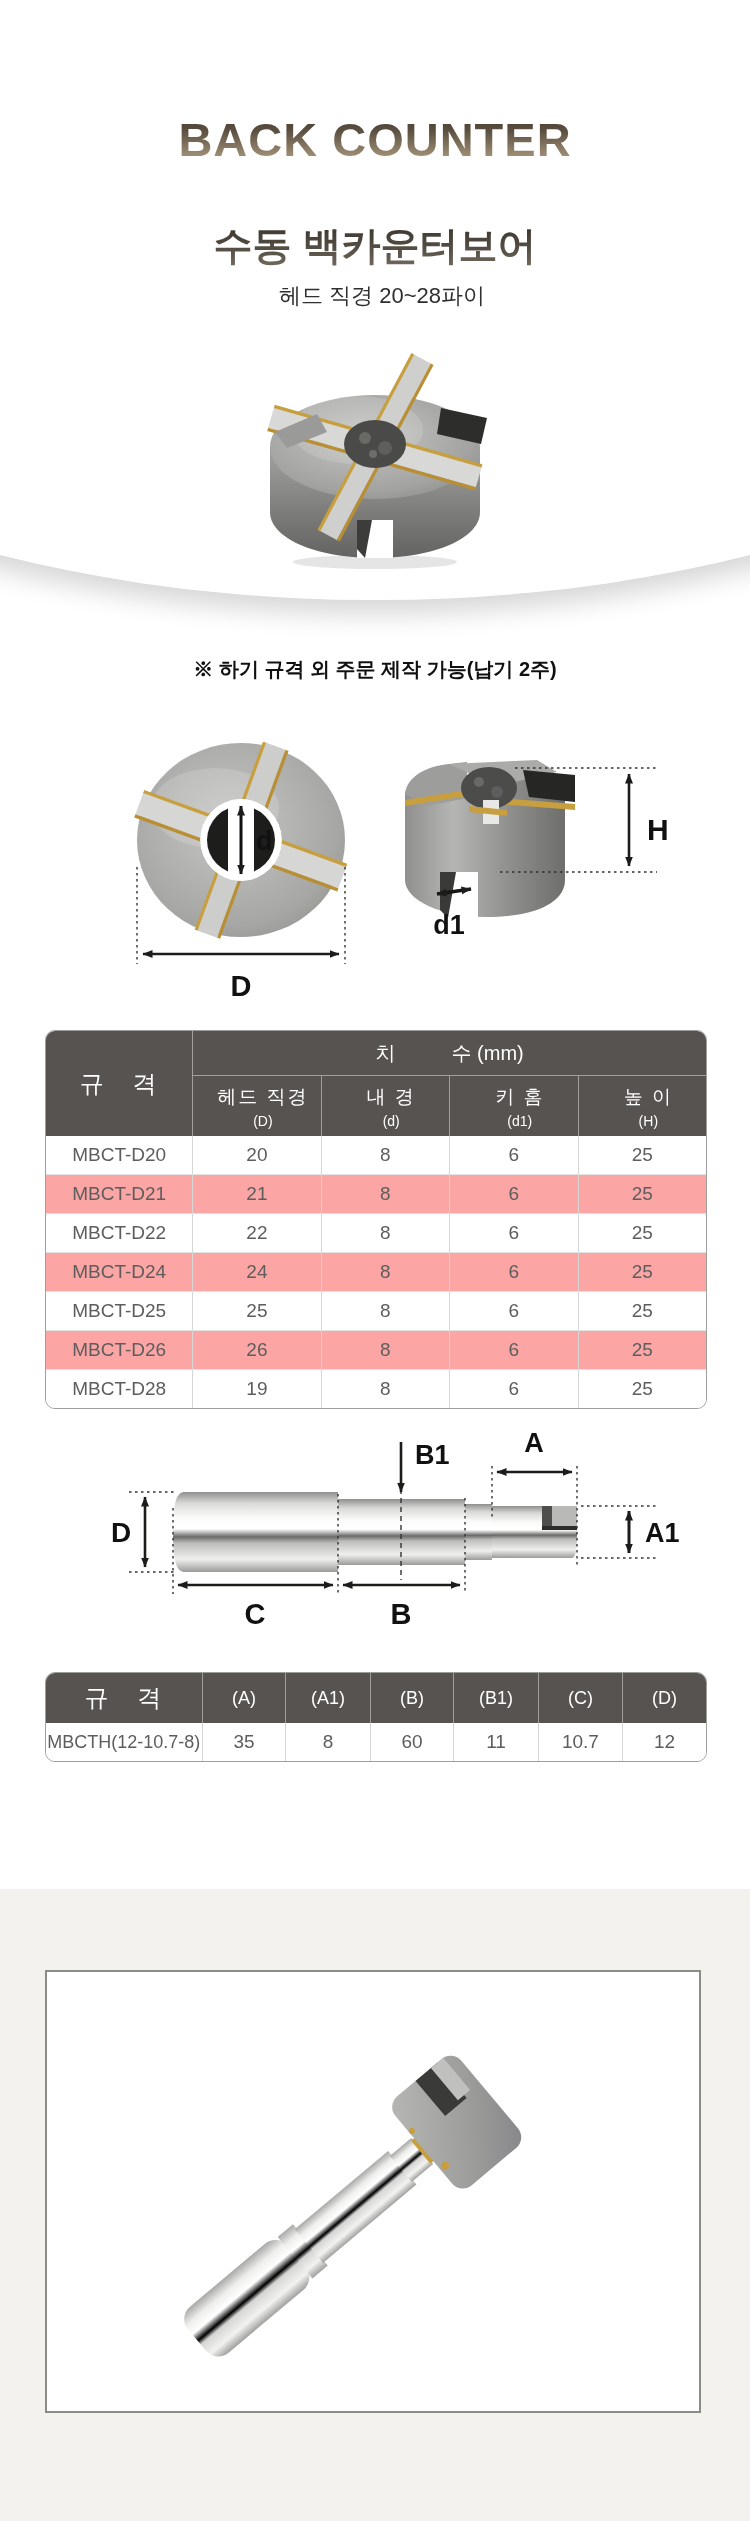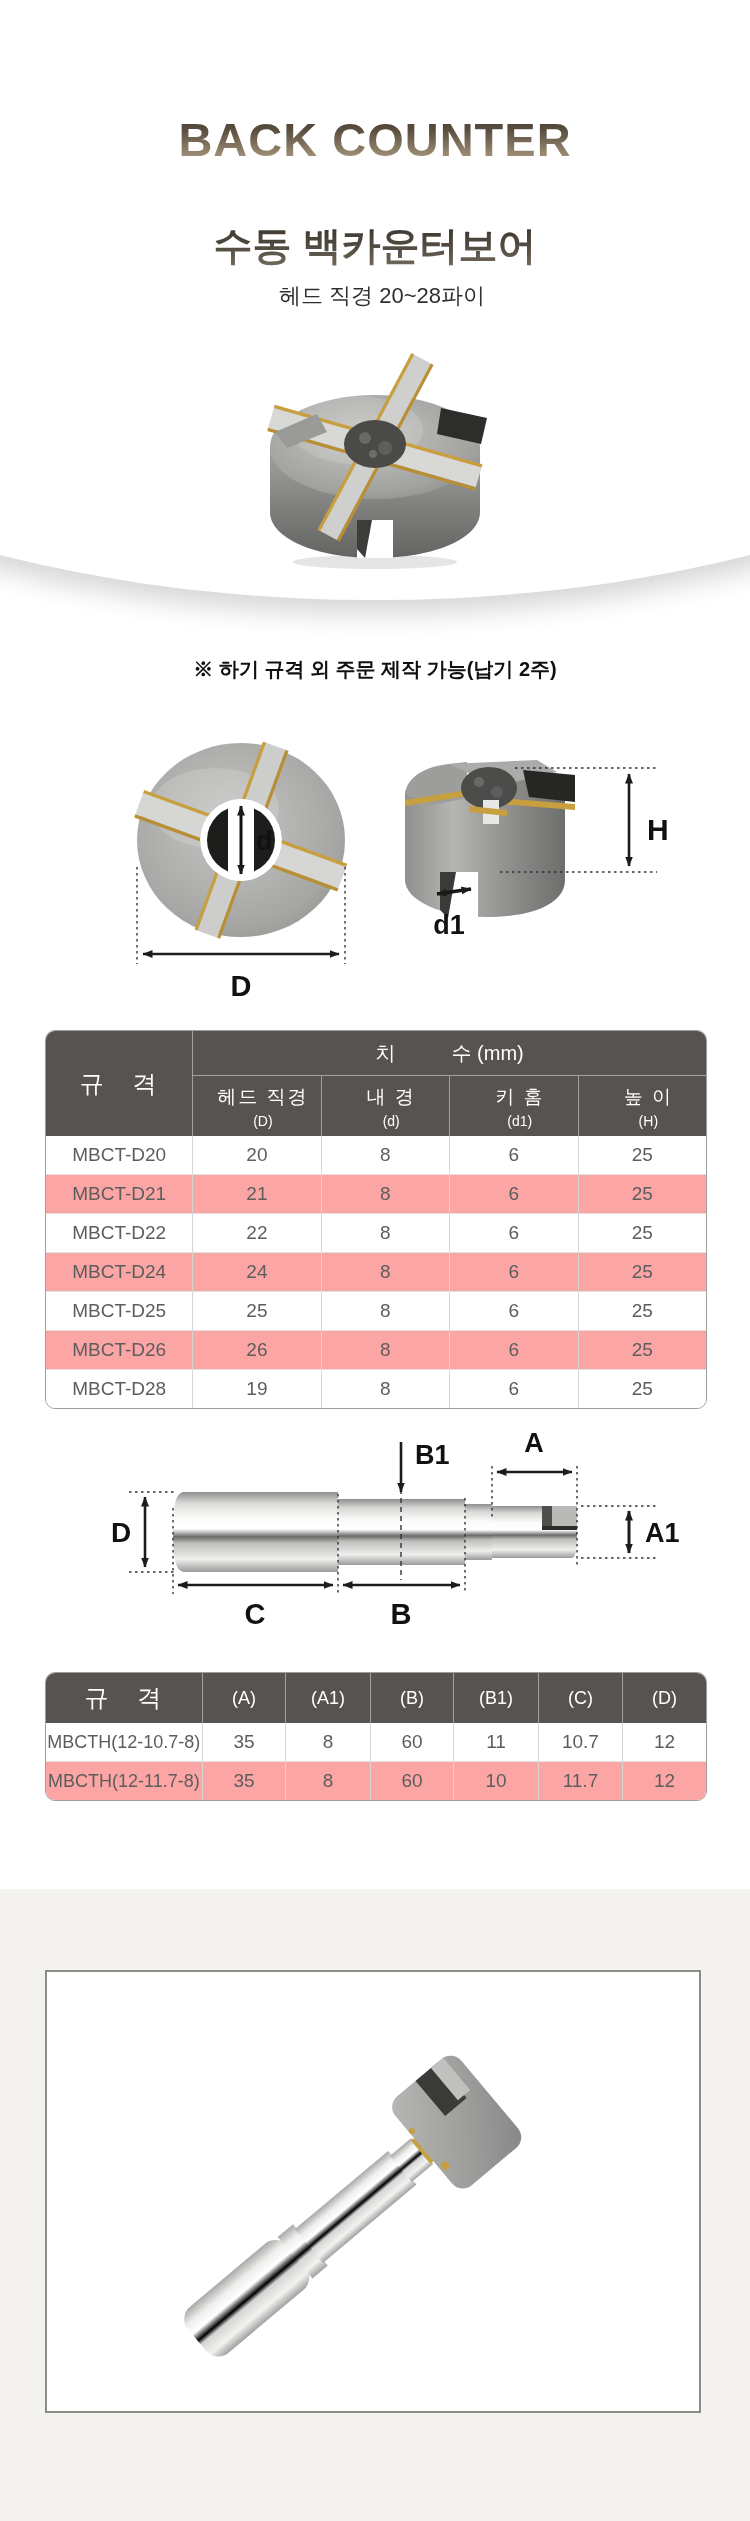--- a/index.html
+++ b/index.html
@@ -326,29 +326,20 @@
     <tbody>
         <tr>
           <td>MBCTH(12-10.7-8)</td>
           <td>35</td>
           <td>8</td>
           <td>60</td>
           <td>11</td>
           <td>10.7</td>
           <td>12</td>
         </tr>
-        <tr class="alt">
-          <td>MBCTH(12-11.7-8)</td>
-          <td>35</td>
-          <td>8</td>
-          <td>60</td>
-          <td>10</td>
-          <td>11.7</td>
-          <td>12</td>
-        </tr>
       </tbody>
   </table>
 </div>
 
 <div class="bottom-section">
   <div class="photo-box">
     <svg width="652" height="439" viewBox="0 0 652 439">
       <defs>
         <linearGradient id="toolGrad" x1="0" y1="0" x2="0" y2="1">
           <stop offset="0" stop-color="#a9a9a7"></stop>

